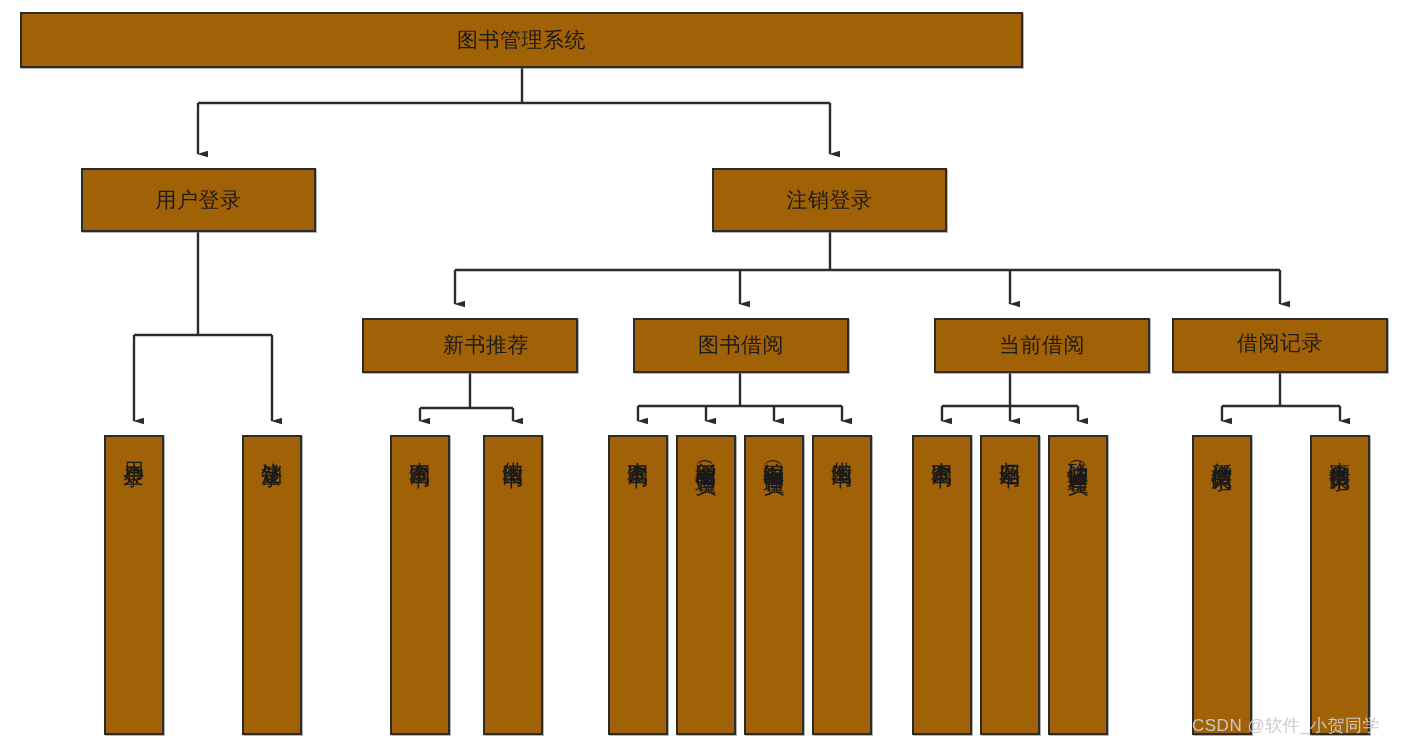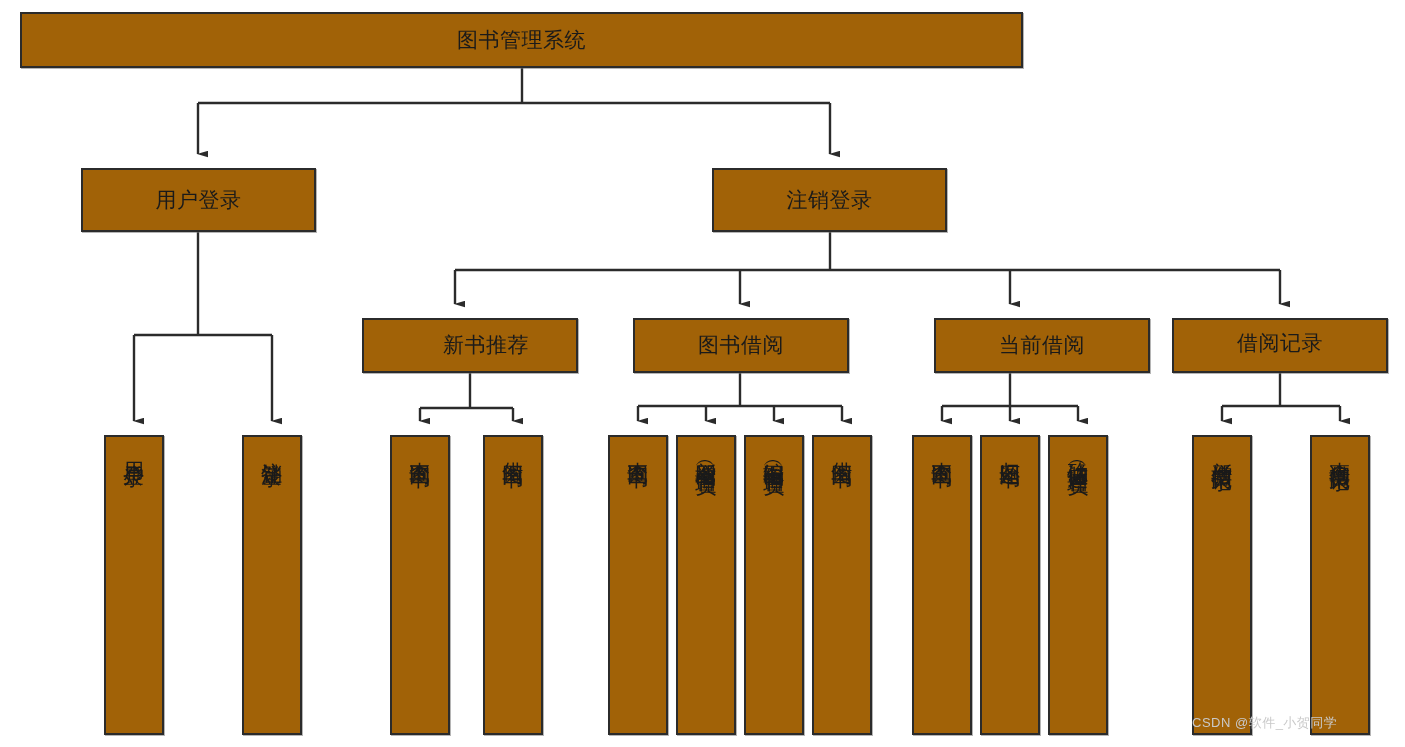--- a/index.html
+++ b/index.html
@@ -9,21 +9,21 @@
   #wires{position:absolute;left:0;top:0;width:1405px;height:747px;}
   .node{position:absolute;box-sizing:border-box;background:#a16207;
         border:2px solid #2b2b2b;display:flex;align-items:center;
         justify-content:center;box-shadow:1px 1px 0 rgba(120,120,120,.55);}
   .node .lbl{font-size:21px;line-height:1.25;letter-spacing:.5px;
              white-space:nowrap;color:#1a1a1a;}
   .node.vert .lbl{writing-mode:vertical-rl;text-orientation:upright;
                   white-space:normal;letter-spacing:2px;line-height:1.12;
                   font-size:21px;max-height:284px;text-align:center;}
   .node.vert{align-items:flex-start;padding-top:8px;}
-  #watermark{position:absolute;left:1192px;top:714px;font-size:13px;
+  #watermark{position:absolute;left:1192px;top:714px;font-size:17px;
              color:#c9c9c9;white-space:nowrap;letter-spacing:.5px;}
 </style>
 </head>
 <body>
 
 <div id="stage">
 
   <svg id="wires" viewBox="0 0 1405 747" xmlns="http://www.w3.org/2000/svg">
     <defs>
       <marker id="arr" markerWidth="10" markerHeight="12" refX="3.2" refY="10" orient="auto" markerUnits="userSpaceOnUse">

